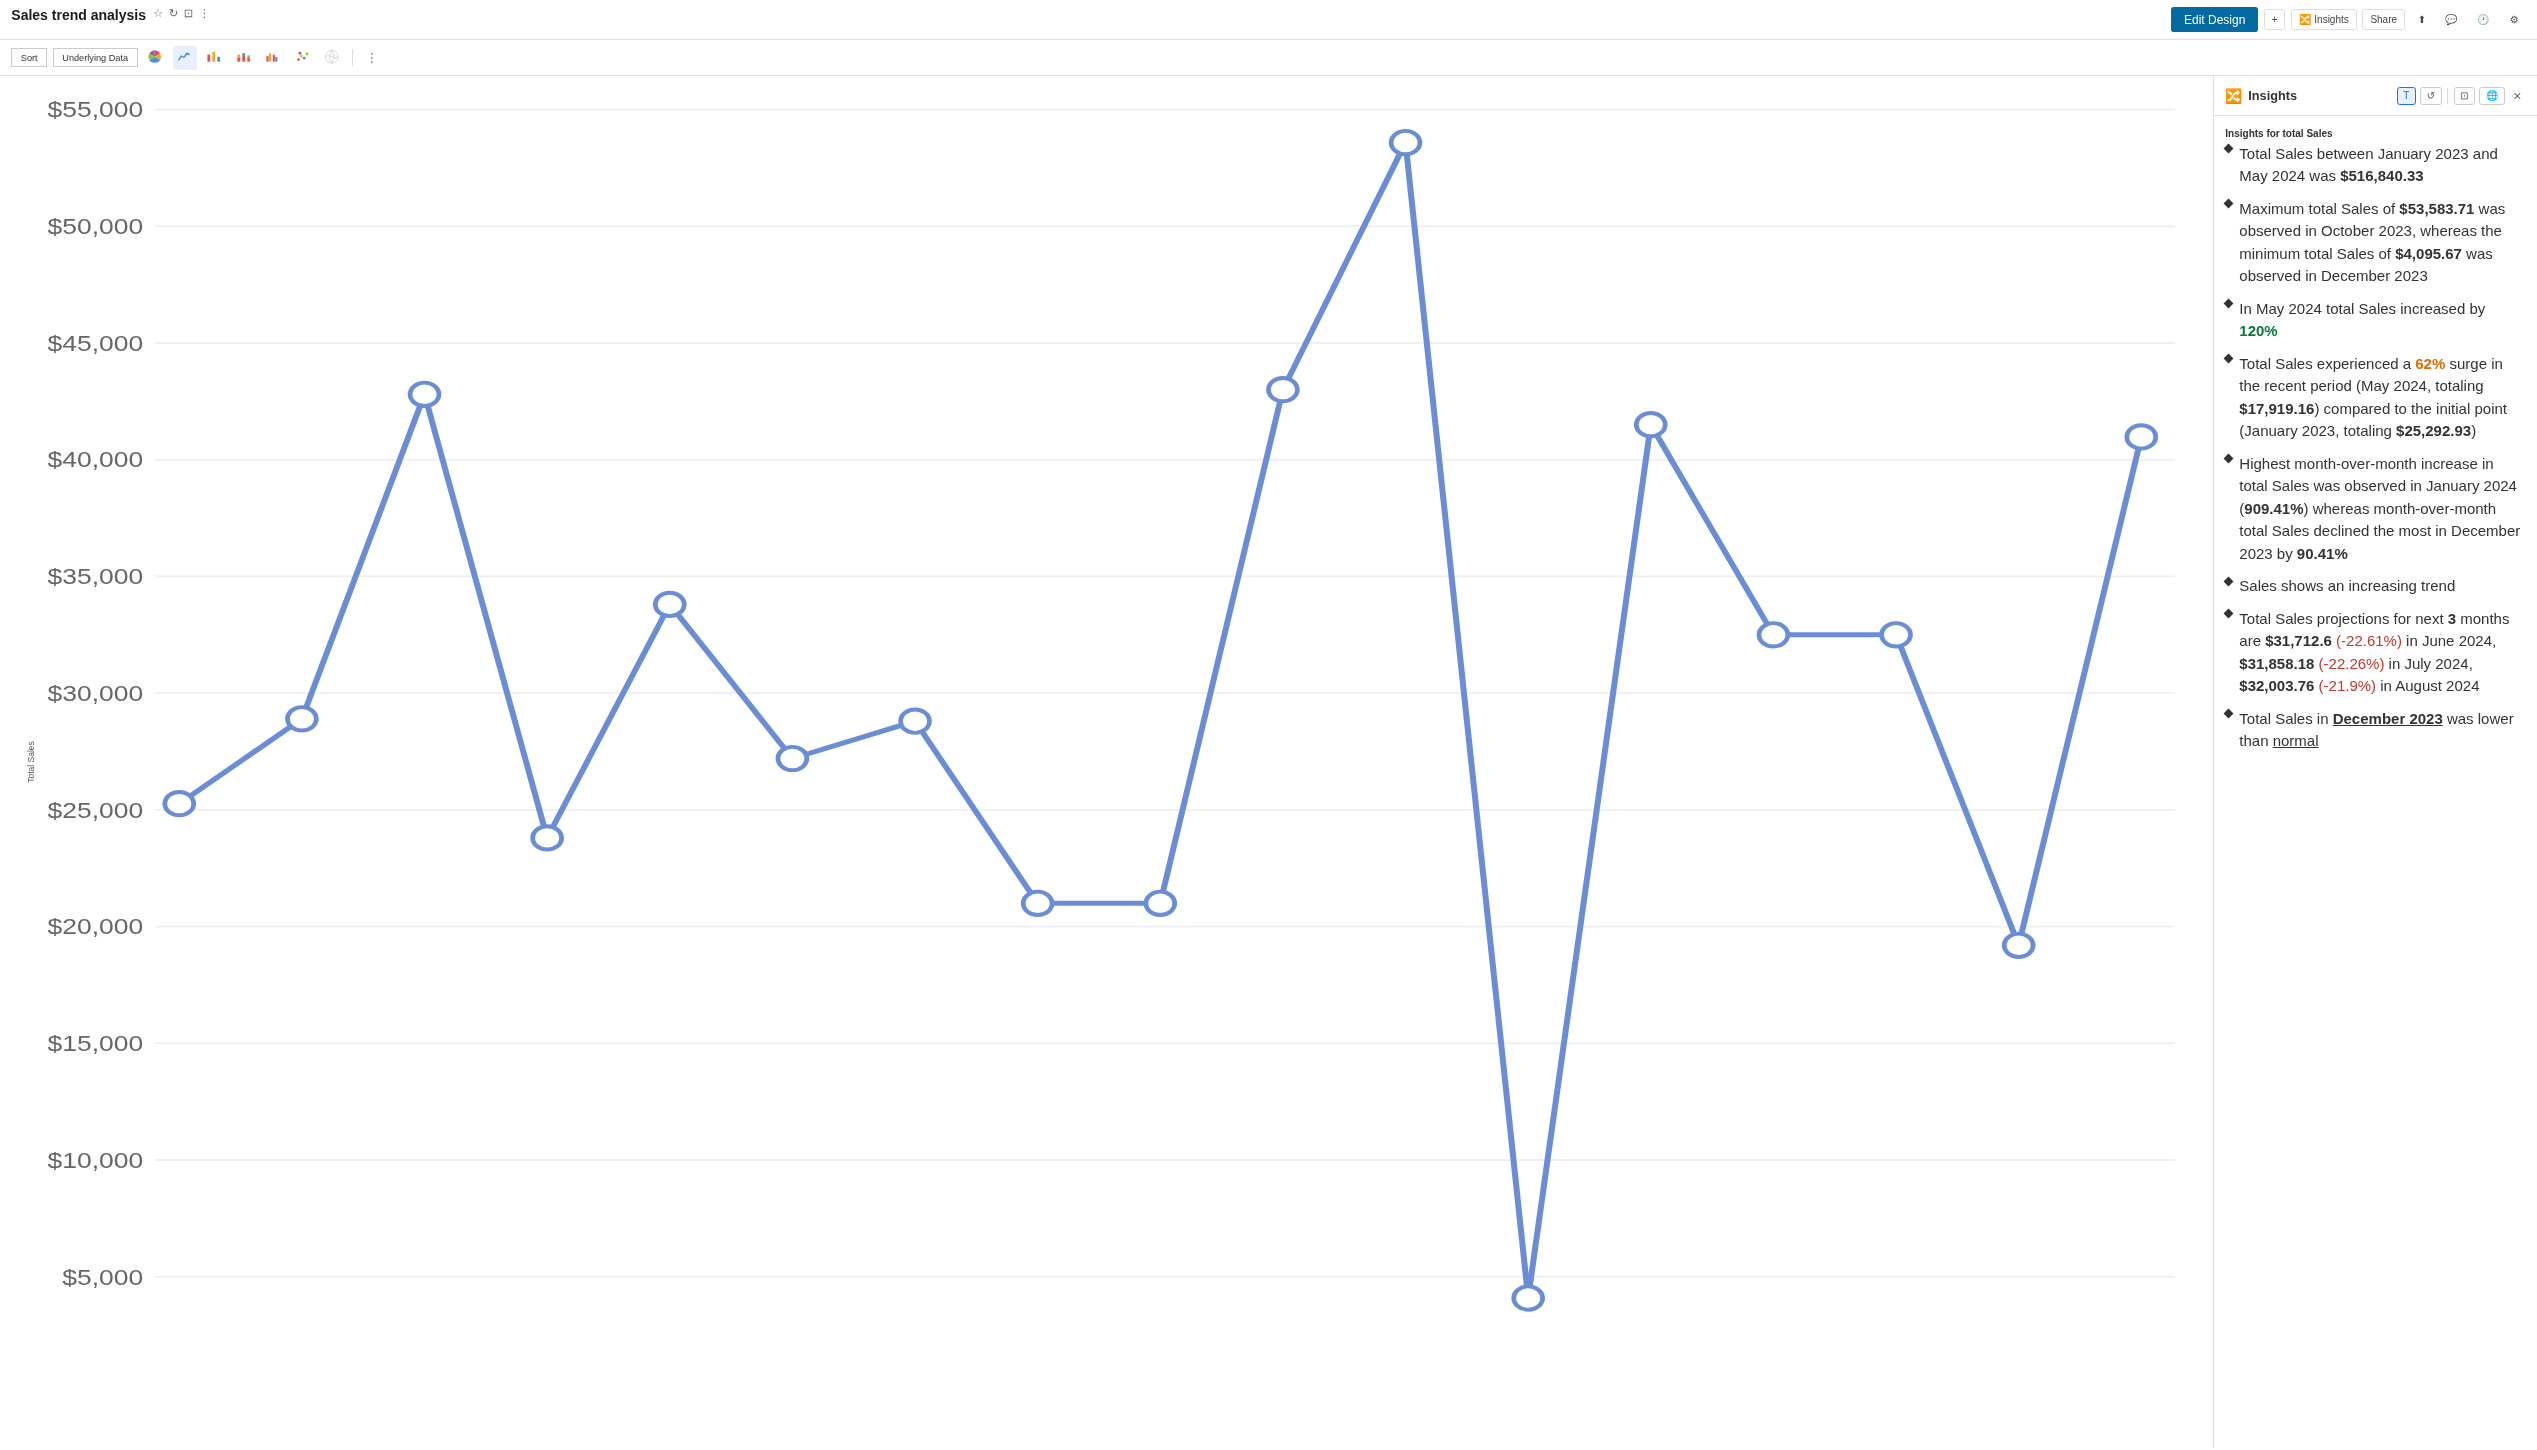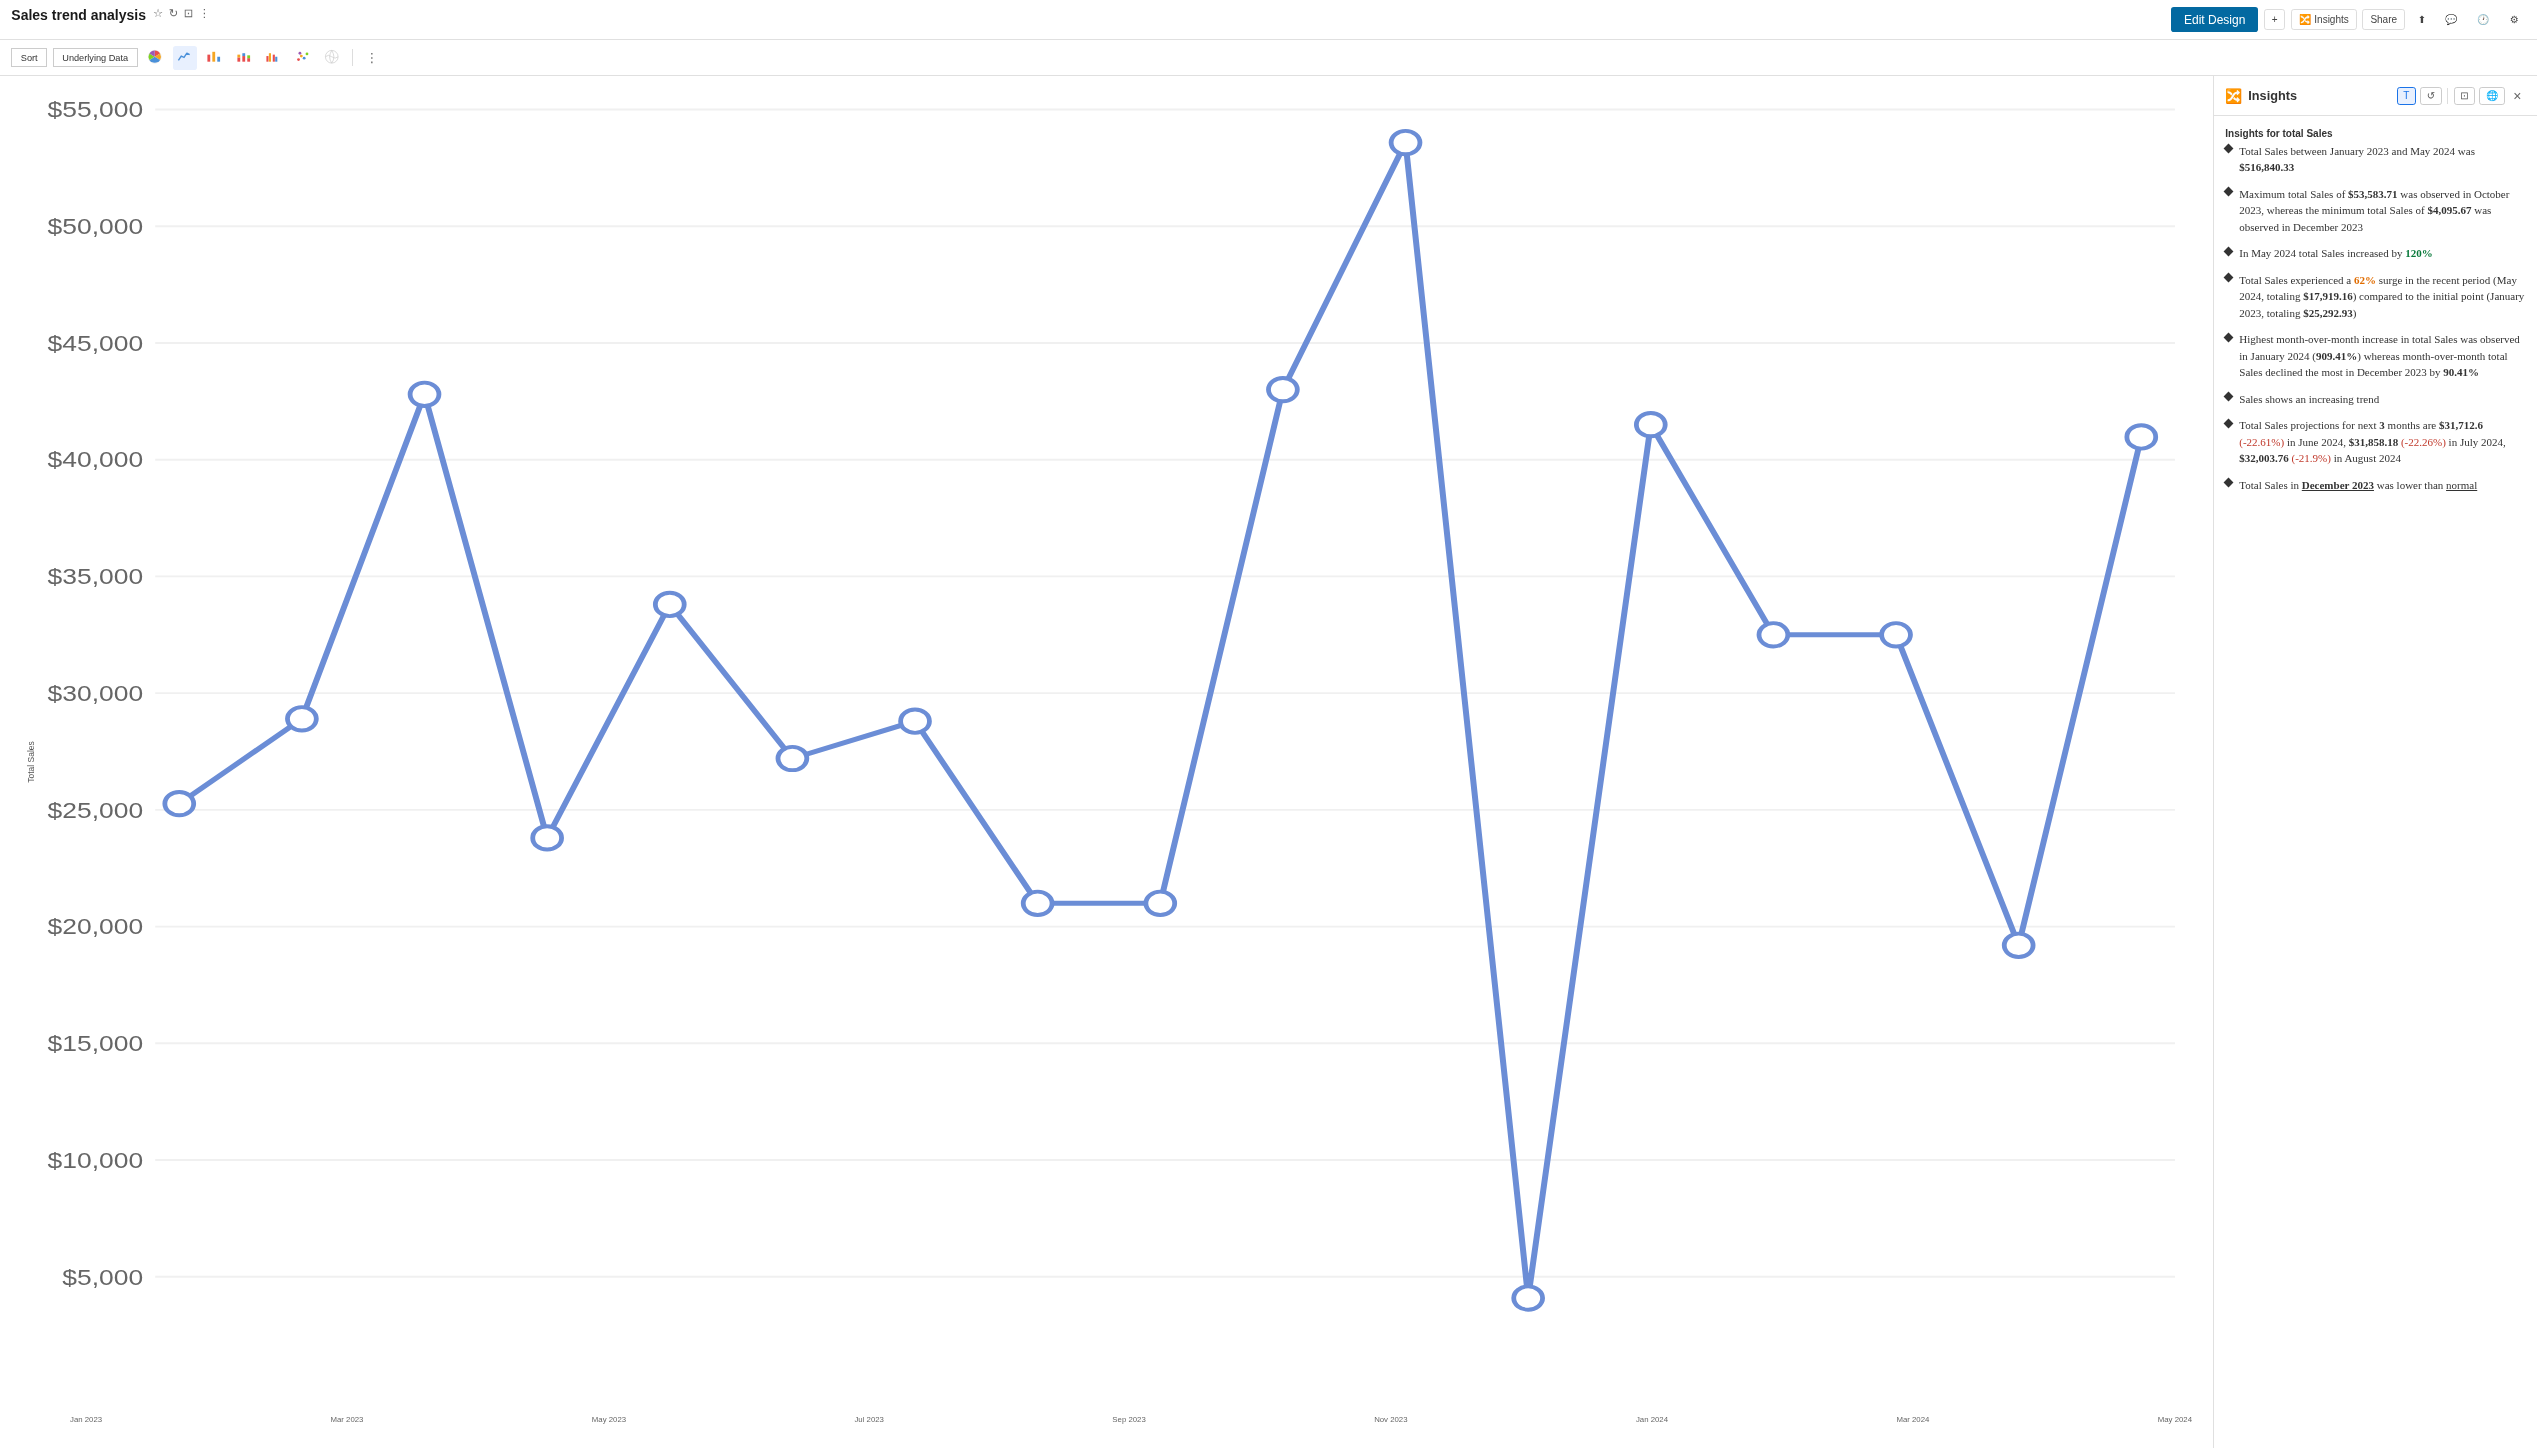--- a/index.html
+++ b/index.html
@@ -189,24 +189,23 @@
     }
     .insights-section-title {
       font-size: 10px;
       font-weight: 700;
       margin-bottom: 4px;
     }
     .insight-item {
       display: flex;
       gap: 7px;
       margin-bottom: 10px;
-      font-size: 11px;
+      font-size: 15px;
       line-height: 1.5;
       color: #333;
-      font-family: Liberation Serif, serif;
     }
     .insight-diamond {
       flex-shrink: 0;
       width: 7px;
       height: 7px;
       background: #333;
       transform: rotate(45deg);
       margin-top: 2.8px;
     }
     .highlight-green { color: #0a7a3c; font-weight: 600; }
@@ -349,31 +348,20 @@
         <circle cx="468" cy="418" r="6" fill="white" stroke="#6b8dd6" stroke-width="2"></circle>
         <circle cx="519" cy="154" r="6" fill="white" stroke="#6b8dd6" stroke-width="2"></circle>
         <circle cx="570" cy="27" r="6" fill="white" stroke="#6b8dd6" stroke-width="2"></circle>
         <circle cx="621" cy="620.9" r="6" fill="white" stroke="#6b8dd6" stroke-width="2"></circle>
         <circle cx="672" cy="172" r="6" fill="white" stroke="#6b8dd6" stroke-width="2"></circle>
         <circle cx="723" cy="280" r="6" fill="white" stroke="#6b8dd6" stroke-width="2"></circle>
         <circle cx="774" cy="280" r="6" fill="white" stroke="#6b8dd6" stroke-width="2"></circle>
         <circle cx="825" cy="439.6" r="6" fill="white" stroke="#6b8dd6" stroke-width="2"></circle>
         <circle cx="876" cy="178.3" r="6" fill="white" stroke="#6b8dd6" stroke-width="2"></circle>
       </svg>
-      <div class="x-labels">
-        <span>Jan 2023</span>
-        <span>Mar 2023</span>
-        <span>May 2023</span>
-        <span>Jul 2023</span>
-        <span>Sep 2023</span>
-        <span>Nov 2023</span>
-        <span>Jan 2024</span>
-        <span>Mar 2024</span>
-        <span>May 2024</span>
-      </div>
     </div>
   </div>
 
   <div class="insights-panel">
     <div class="insights-header">
       <span style="font-size:14px;color:#5c6bc0;">🔀</span>
       <span class="insights-header-title">Insights</span>
       <div class="insights-header-icons">
         <button class="insights-icon-btn active" title="Text">T</button>
         <button class="insights-icon-btn" title="Refresh">↺</button>

